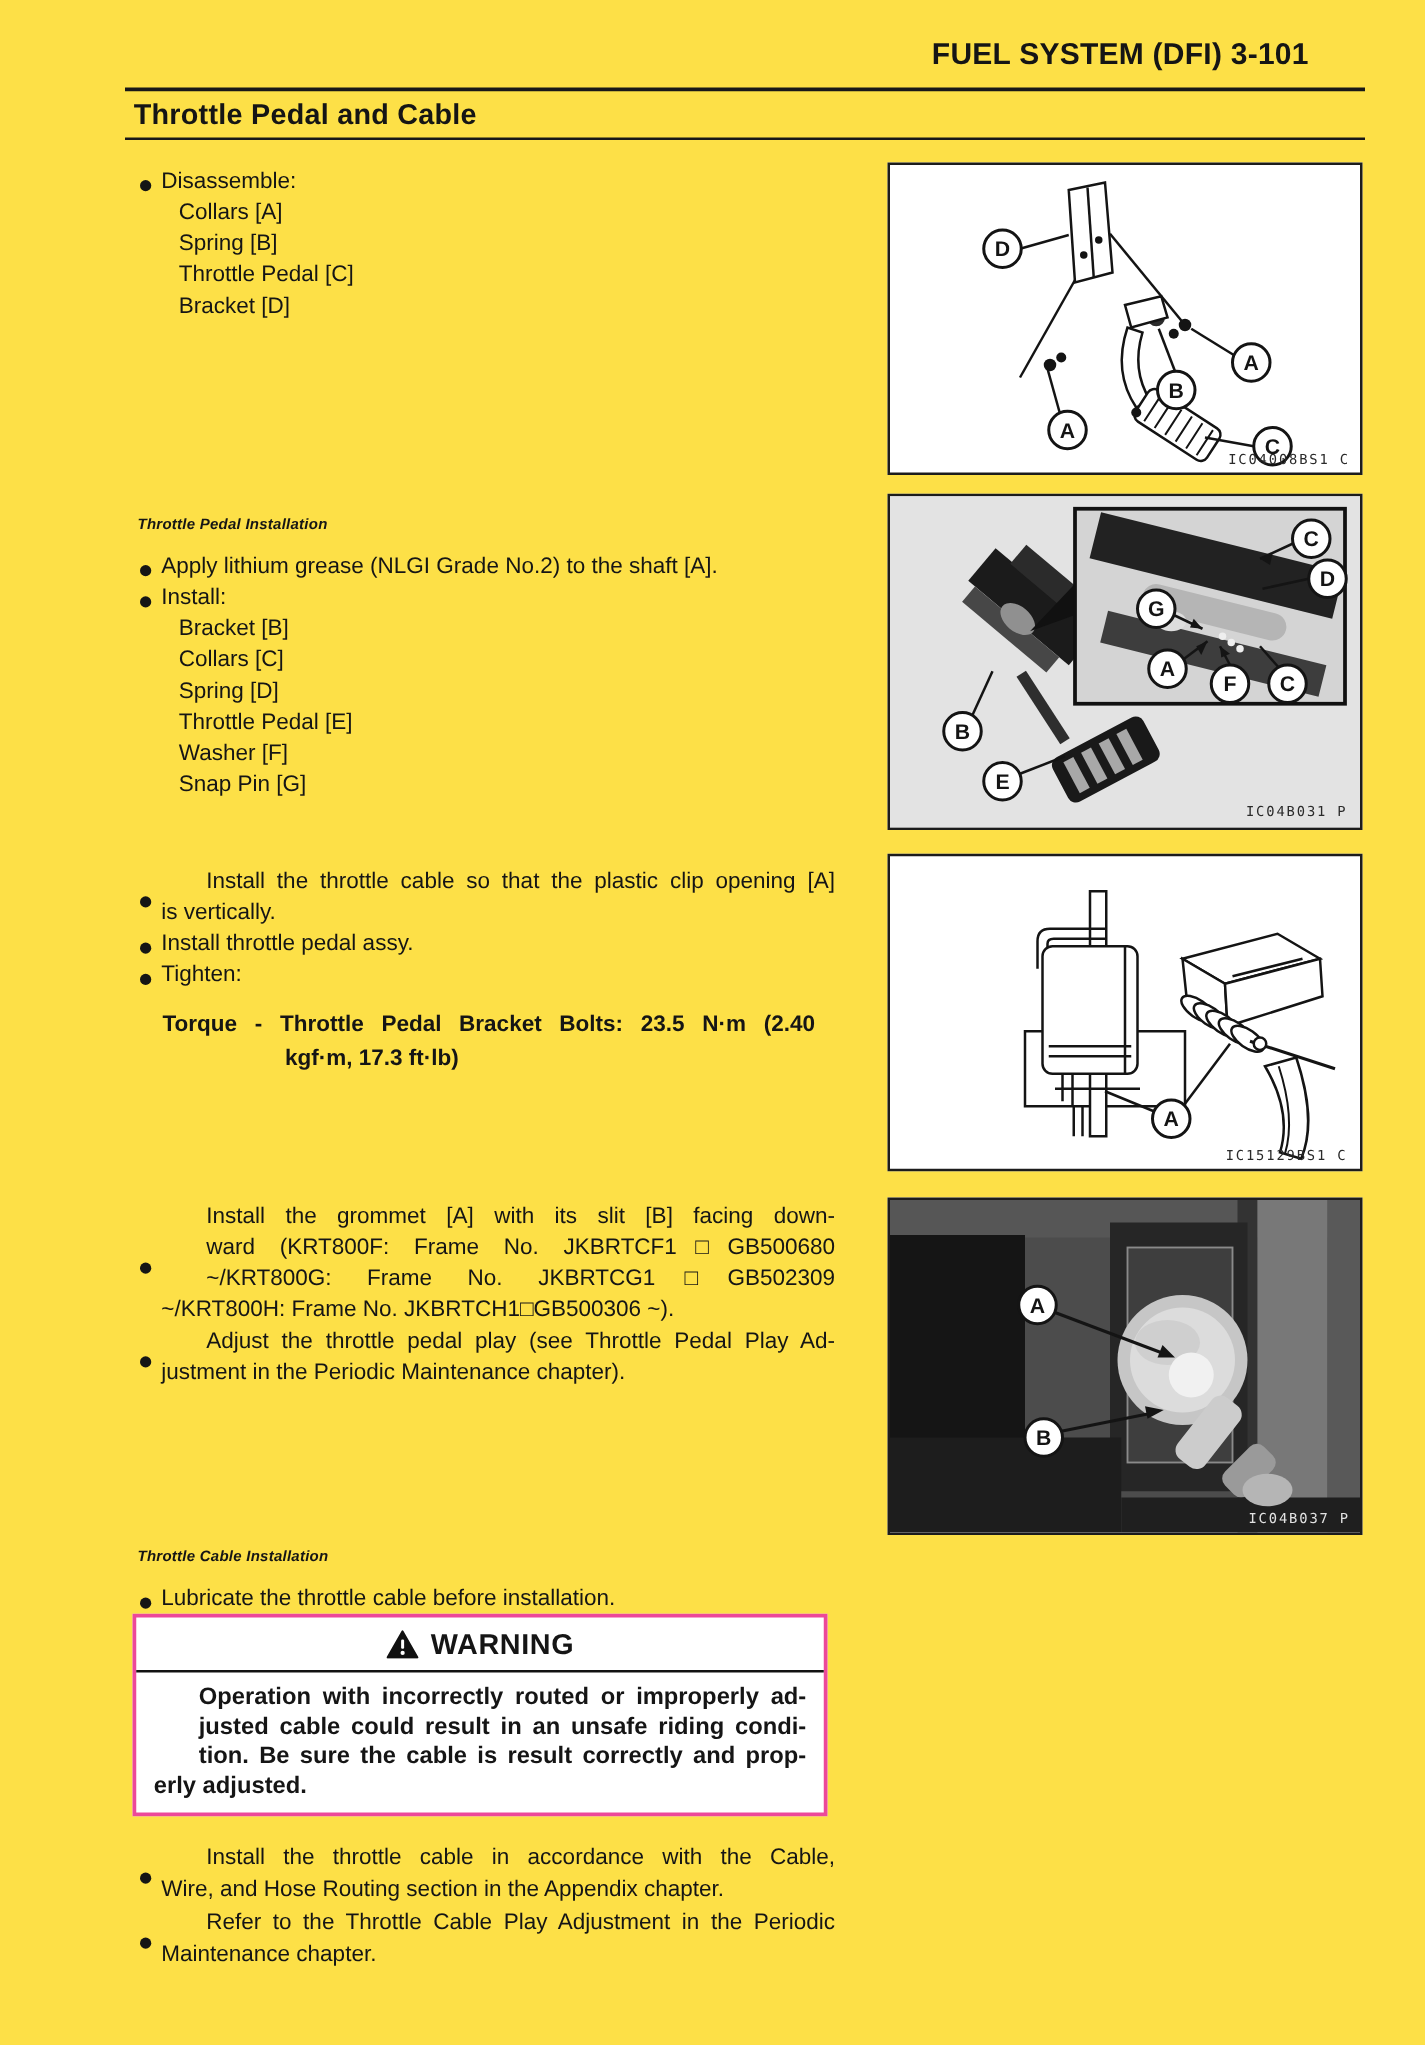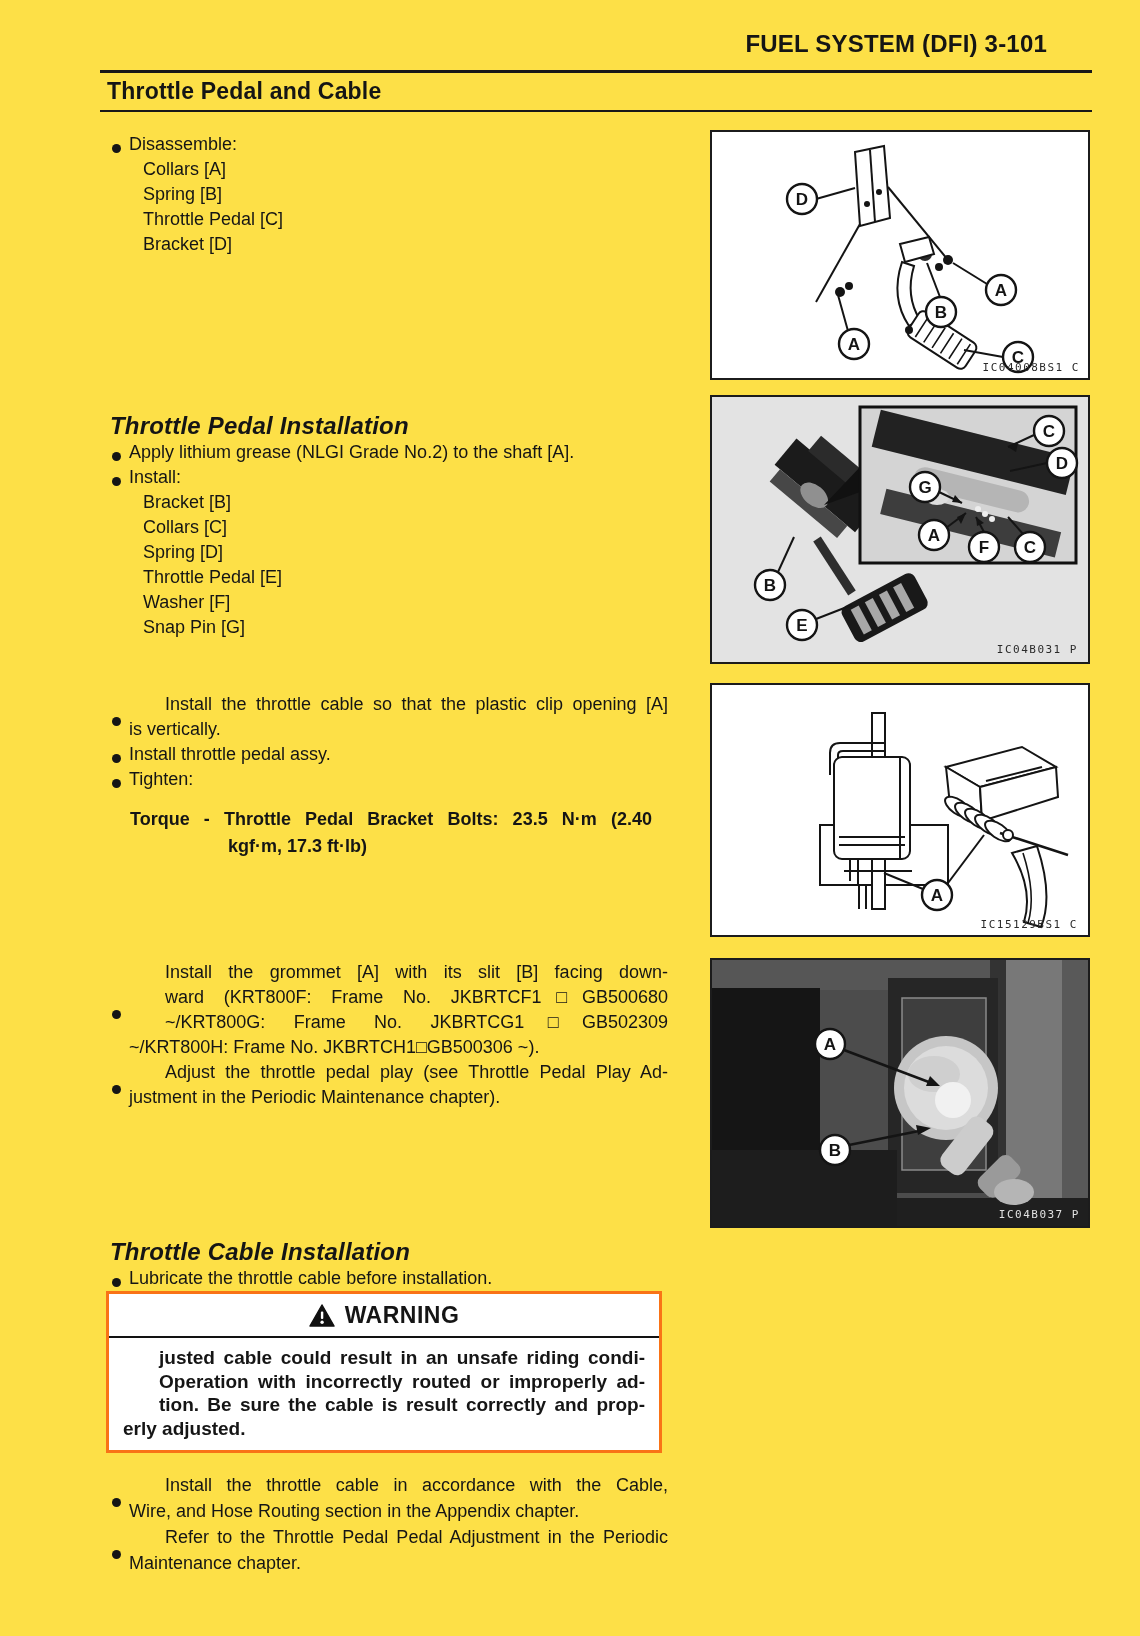--- a/index.html
+++ b/index.html
@@ -5,38 +5,38 @@
   html,body{margin:0;padding:0;background:#ffffff;}
   .page{position:relative;width:1140px;height:1636px;background:#fde047;
         font-family:"Liberation Sans",sans-serif;color:#151515;overflow:hidden;}
   .abs{position:absolute;}
 
   
   .doc-header{font-size:24px;font-weight:700;letter-spacing:0.2px;}
   .rule{position:absolute;background:#181818;}
 
   .section-title{font-size:23px;font-weight:700;letter-spacing:0.2px;}
-  .h-sub{font-size:24px;font-weight:700;font-style:italic;letter-spacing:0.2px;}
+  .h-sub{font-size:12px;font-weight:700;font-style:italic;letter-spacing:0.2px;}
 
   
   .body-text{font-size:18px;line-height:25px;}
   .jline{text-align:justify;text-align-last:justify;margin-left:36px;}
   .jlast{text-align:left;}
   .brow{display:flex;align-items:center;}
   .bdot{flex:none;width:9px;height:9px;border-radius:50%;background:#151515;margin:8px 8px 0 0;}
   .btxt{flex:1;min-width:0;}
   .sublist{padding-left:14px;}
 
   
   .torque{font-weight:700;font-size:18px;line-height:27px;margin:14px 0 0 18px;width:522px;}
   .torque .l1{text-align:justify;text-align-last:justify;}
   .torque .l2{margin-left:98px;}
 
   
-  .warnbox{border:3px solid #f97316;background:#fff;}
+  .warnbox{border:3px solid #ec4899;background:#fff;}
   .warnhead{display:flex;justify-content:center;align-items:center;gap:10px;height:42px;border-bottom:2px solid #121212;}
   .warntitle{font-size:23px;font-weight:700;letter-spacing:0.5px;}
   .warnbody{padding:8px 14px 10px;font-size:19px;font-weight:700;line-height:23.5px;}
 
   
   .fig{position:absolute;left:710px;width:376px;border:2px solid #1c1c1c;background:#fff;}
   .fig svg{display:block;width:100%;height:100%;}
   .figcode{font-family:"DejaVu Sans Mono",monospace;font-size:11px;letter-spacing:1.5px;fill:#2a2a2a;}
   .figcode-light{font-family:"DejaVu Sans Mono",monospace;font-size:11px;letter-spacing:1.5px;fill:#e2e2e2;}
   .callout circle{fill:#ffffff;stroke:#141414;stroke-width:2.4px;}
@@ -345,37 +345,37 @@
   <div class="abs warnbox" style="left:106px;top:1291px;width:550px;">
     <div class="warnhead">
       <svg width="26" height="23" viewBox="0 0 26 23">
         <path d="M13 1 L25 22 H1 Z" fill="#111111" stroke="#111111" stroke-width="1.5" stroke-linejoin="round"></path>
         <rect x="11.9" y="7.5" width="2.4" height="7.5" rx="1" fill="#ffffff"></rect>
         <circle cx="13.1" cy="18.3" r="1.7" fill="#ffffff"></circle>
       </svg>
       <span class="warntitle">WARNING</span>
     </div>
     <div class="warnbody">
+        <div class="jline">Operation with incorrectly routed or improperly ad-</div>
         <div class="jline">justed cable could result in an unsafe riding condi-</div>
-        <div class="jline">Operation with incorrectly routed or improperly ad-</div>
         <div class="jline">tion. Be sure the cable is result correctly and prop-</div>
         <div class="jlast">erly adjusted.</div>
       </div>
   </div>
 
   <div class="abs body-text" style="left:112px;top:1472px;width:556px;line-height:26px;">
     <div class="brow">
       <span class="bdot"></span>
       <span class="btxt">
           <div class="jline">Install the throttle cable in accordance with the Cable,</div>
           <div class="jlast">Wire, and Hose Routing section in the Appendix chapter.</div>
         </span>
     </div>
     <div class="brow">
       <span class="bdot"></span>
       <span class="btxt">
-          <div class="jline">Refer to the Throttle Pedal Pedal Adjustment in the Periodic</div>
+          <div class="jline">Refer to the Throttle Cable Play Adjustment in the Periodic</div>
           <div class="jlast">Maintenance chapter.</div>
         </span>
     </div>
   </div>
 
 </div>
 
 </body></html>

